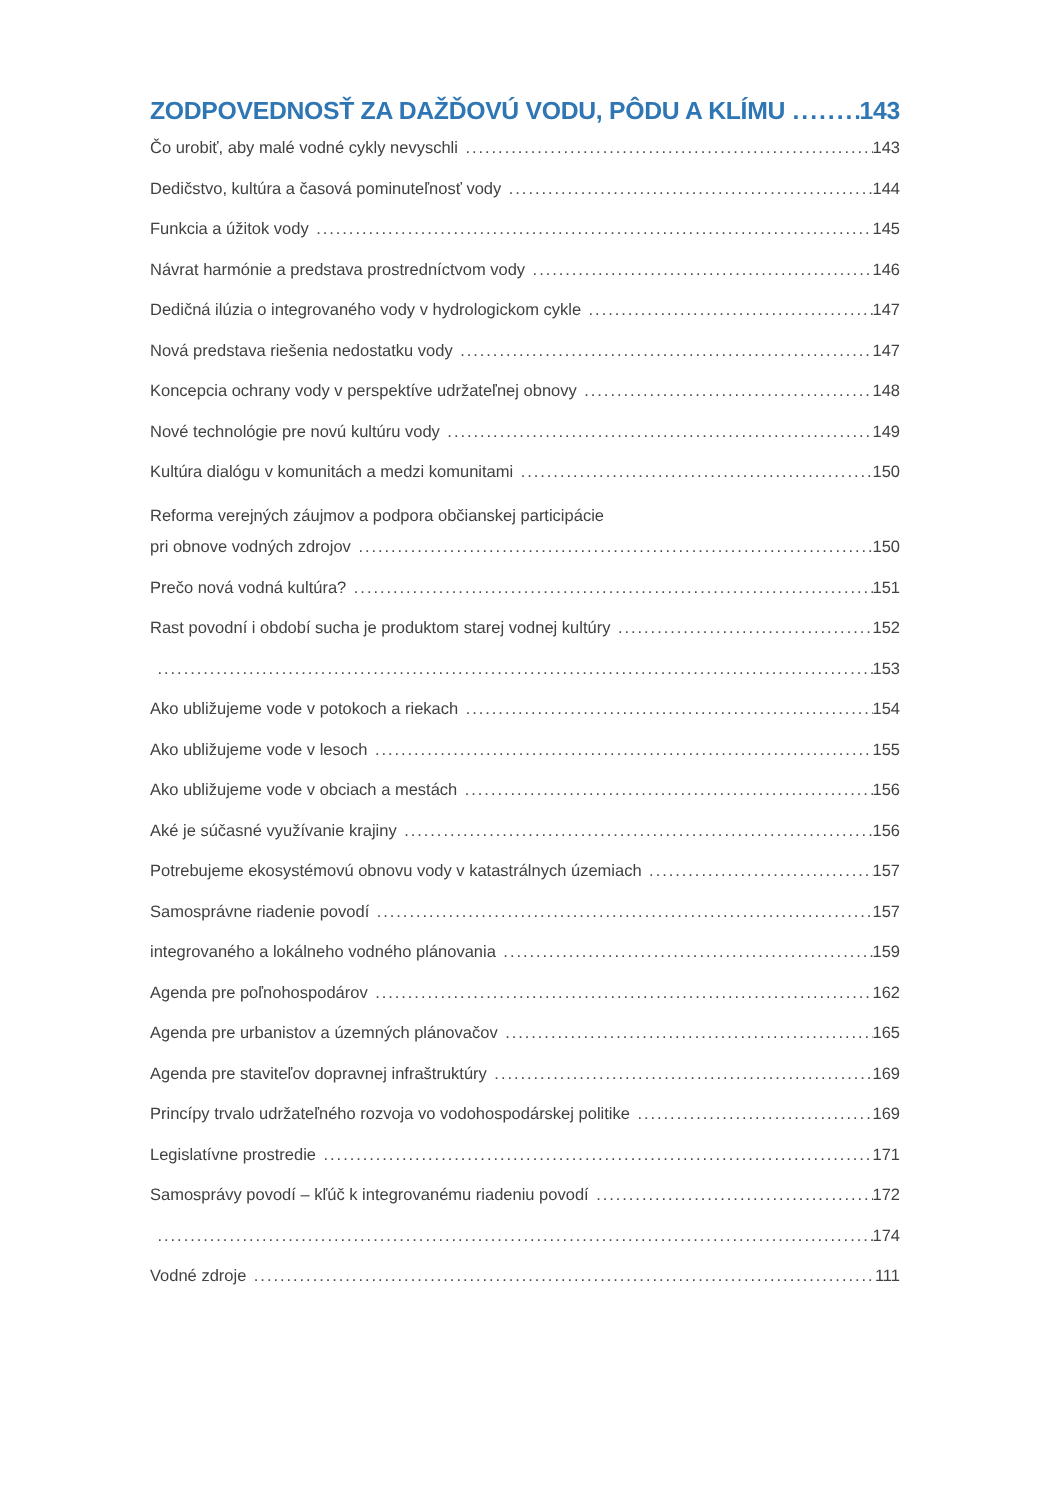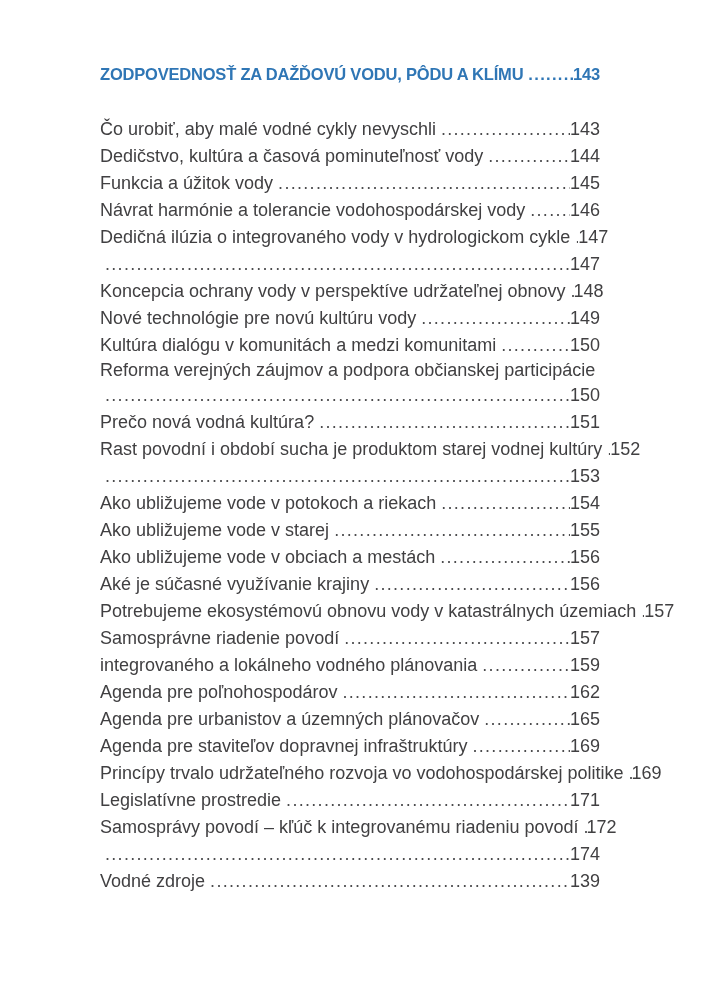--- a/index.html
+++ b/index.html
@@ -17,26 +17,26 @@
     overflow:hidden;
   }
   
   .toc-heading-row{
     display:flex;align-items:flex-end;
     color:var(--accent,#2f76b5);
     font-weight:bold;
     font-size:16.5px;
     letter-spacing:-0.2px;
     line-height:22px;
-    margin-bottom:34px;
+    margin-bottom:8px;
     white-space:nowrap;
   }
   .toc-heading-row .dots{color:var(--accent,#2f76b5);}
   
-  .toc-entry{font-size:18px;color:var(--text,#414042);}
+  .toc-entry{font-size:11px;color:var(--text,#414042);}
   .toc-row{
     display:flex;align-items:baseline;
     height:27px;
     white-space:nowrap;
   }
   .toc-line1{
     height:23px;
     line-height:17px;
     white-space:nowrap;
   }
@@ -87,38 +87,39 @@
     <div class="toc-row">
       <span class="t">Funkcia a úžitok vody</span>
       <span class="dots">............................................................................................................................................................................................................................</span>
       <span class="p">145</span>
     </div>
   </div>
 
   <div class="toc-entry">
 
     <div class="toc-row">
-      <span class="t">Návrat harmónie a tolerancie vodohospodárskej vody</span>
+      <span class="t">Návrat harmónie a predstava prostredníctvom vody</span>
       <span class="dots">............................................................................................................................................................................................................................</span>
       <span class="p">146</span>
     </div>
   </div>
 
   <div class="toc-entry">
 
     <div class="toc-row">
       <span class="t">Dedičná ilúzia o integrovaného vody v hydrologickom cykle</span>
       <span class="dots">............................................................................................................................................................................................................................</span>
       <span class="p">147</span>
     </div>
   </div>
 
   <div class="toc-entry">
 
     <div class="toc-row">
+      <span class="t">Nová predstava riešenia nedostatku vody</span>
       <span class="dots">............................................................................................................................................................................................................................</span>
       <span class="p">147</span>
     </div>
   </div>
 
   <div class="toc-entry">
 
     <div class="toc-row">
       <span class="t">Koncepcia ochrany vody v perspektíve udržateľnej obnovy</span>
       <span class="dots">............................................................................................................................................................................................................................</span>
@@ -140,20 +141,21 @@
     <div class="toc-row">
       <span class="t">Kultúra dialógu v komunitách a medzi komunitami</span>
       <span class="dots">............................................................................................................................................................................................................................</span>
       <span class="p">150</span>
     </div>
   </div>
 
   <div class="toc-entry">
     <div class="toc-line1">Reforma verejných záujmov a podpora občianskej participácie</div>
     <div class="toc-row">
+      <span class="t">pri obnove vodných zdrojov</span>
       <span class="dots">............................................................................................................................................................................................................................</span>
       <span class="p">150</span>
     </div>
   </div>
 
   <div class="toc-entry">
 
     <div class="toc-row">
       <span class="t">Prečo nová vodná kultúra?</span>
       <span class="dots">............................................................................................................................................................................................................................</span>
@@ -183,21 +185,21 @@
     <div class="toc-row">
       <span class="t">Ako ubližujeme vode v potokoch a riekach</span>
       <span class="dots">............................................................................................................................................................................................................................</span>
       <span class="p">154</span>
     </div>
   </div>
 
   <div class="toc-entry">
 
     <div class="toc-row">
-      <span class="t">Ako ubližujeme vode v starej</span>
+      <span class="t">Ako ubližujeme vode v lesoch</span>
       <span class="dots">............................................................................................................................................................................................................................</span>
       <span class="p">155</span>
     </div>
   </div>
 
   <div class="toc-entry">
 
     <div class="toc-row">
       <span class="t">Ako ubližujeme vode v obciach a mestách</span>
       <span class="dots">............................................................................................................................................................................................................................</span>
@@ -300,18 +302,18 @@
       <span class="dots">............................................................................................................................................................................................................................</span>
       <span class="p">174</span>
     </div>
   </div>
 
   <div class="toc-entry">
 
     <div class="toc-row">
       <span class="t">Vodné zdroje</span>
       <span class="dots">............................................................................................................................................................................................................................</span>
-      <span class="p">139</span>
+      <span class="p">111</span>
     </div>
   </div>
 </div>
 
 </div>
 
 </body></html>

